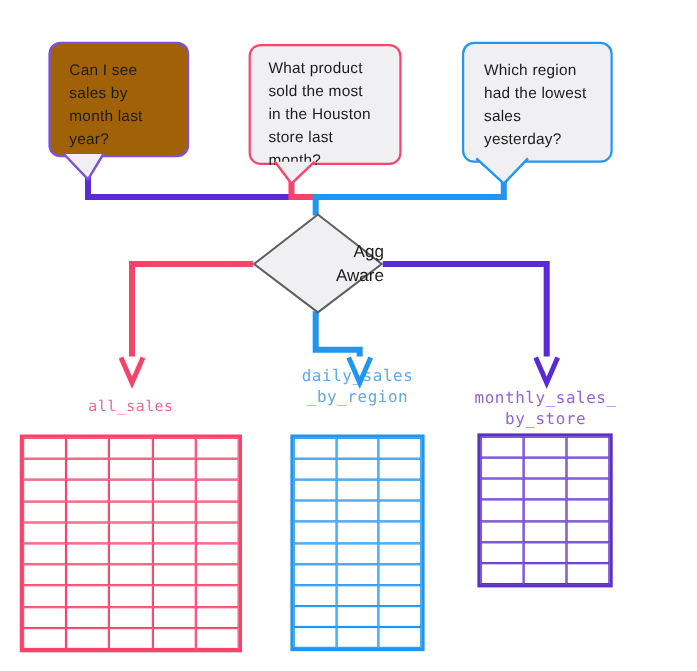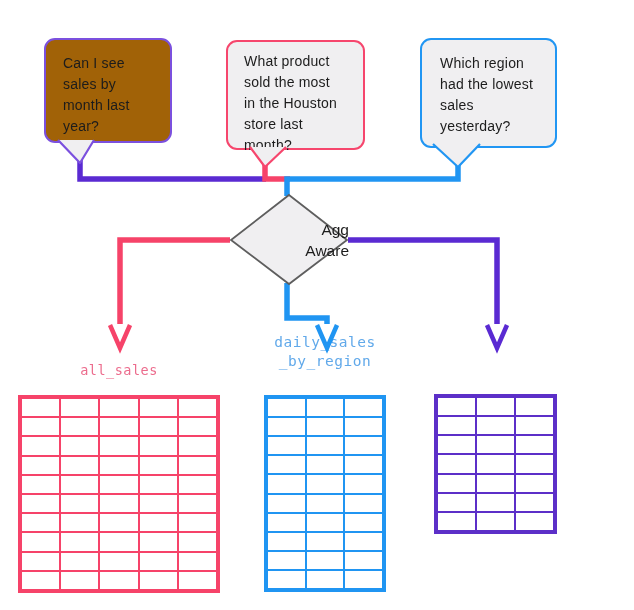--- a/index.html
+++ b/index.html
@@ -62,20 +62,22 @@
   <div class="bubble b3" style="border-color: rgb(33, 150, 243); background: rgb(240, 239, 241);">
     <div class="btext">Which region
 had the lowest
 sales
 yesterday?</div>
   </div>
 
   <div class="tbl-label l1" style="color: rgb(236, 108, 141);">all_sales</div>
   <div class="tbl-label l2" style="color: rgb(97, 169, 234);">daily_sales
 _by_region</div>
+  <div class="tbl-label l3" style="color: rgb(143, 102, 217);">monthly_sales_
+by_store</div>
 
   <div class="grid-table t1" style="color: rgb(246, 67, 105); grid-template-columns: repeat(5, 1fr); grid-template-rows: repeat(10, 1fr);">
       <div class="cell"></div>
       <div class="cell"></div>
       <div class="cell"></div>
       <div class="cell"></div>
       <div class="cell"></div>
       <div class="cell"></div>
       <div class="cell"></div>
       <div class="cell"></div>

